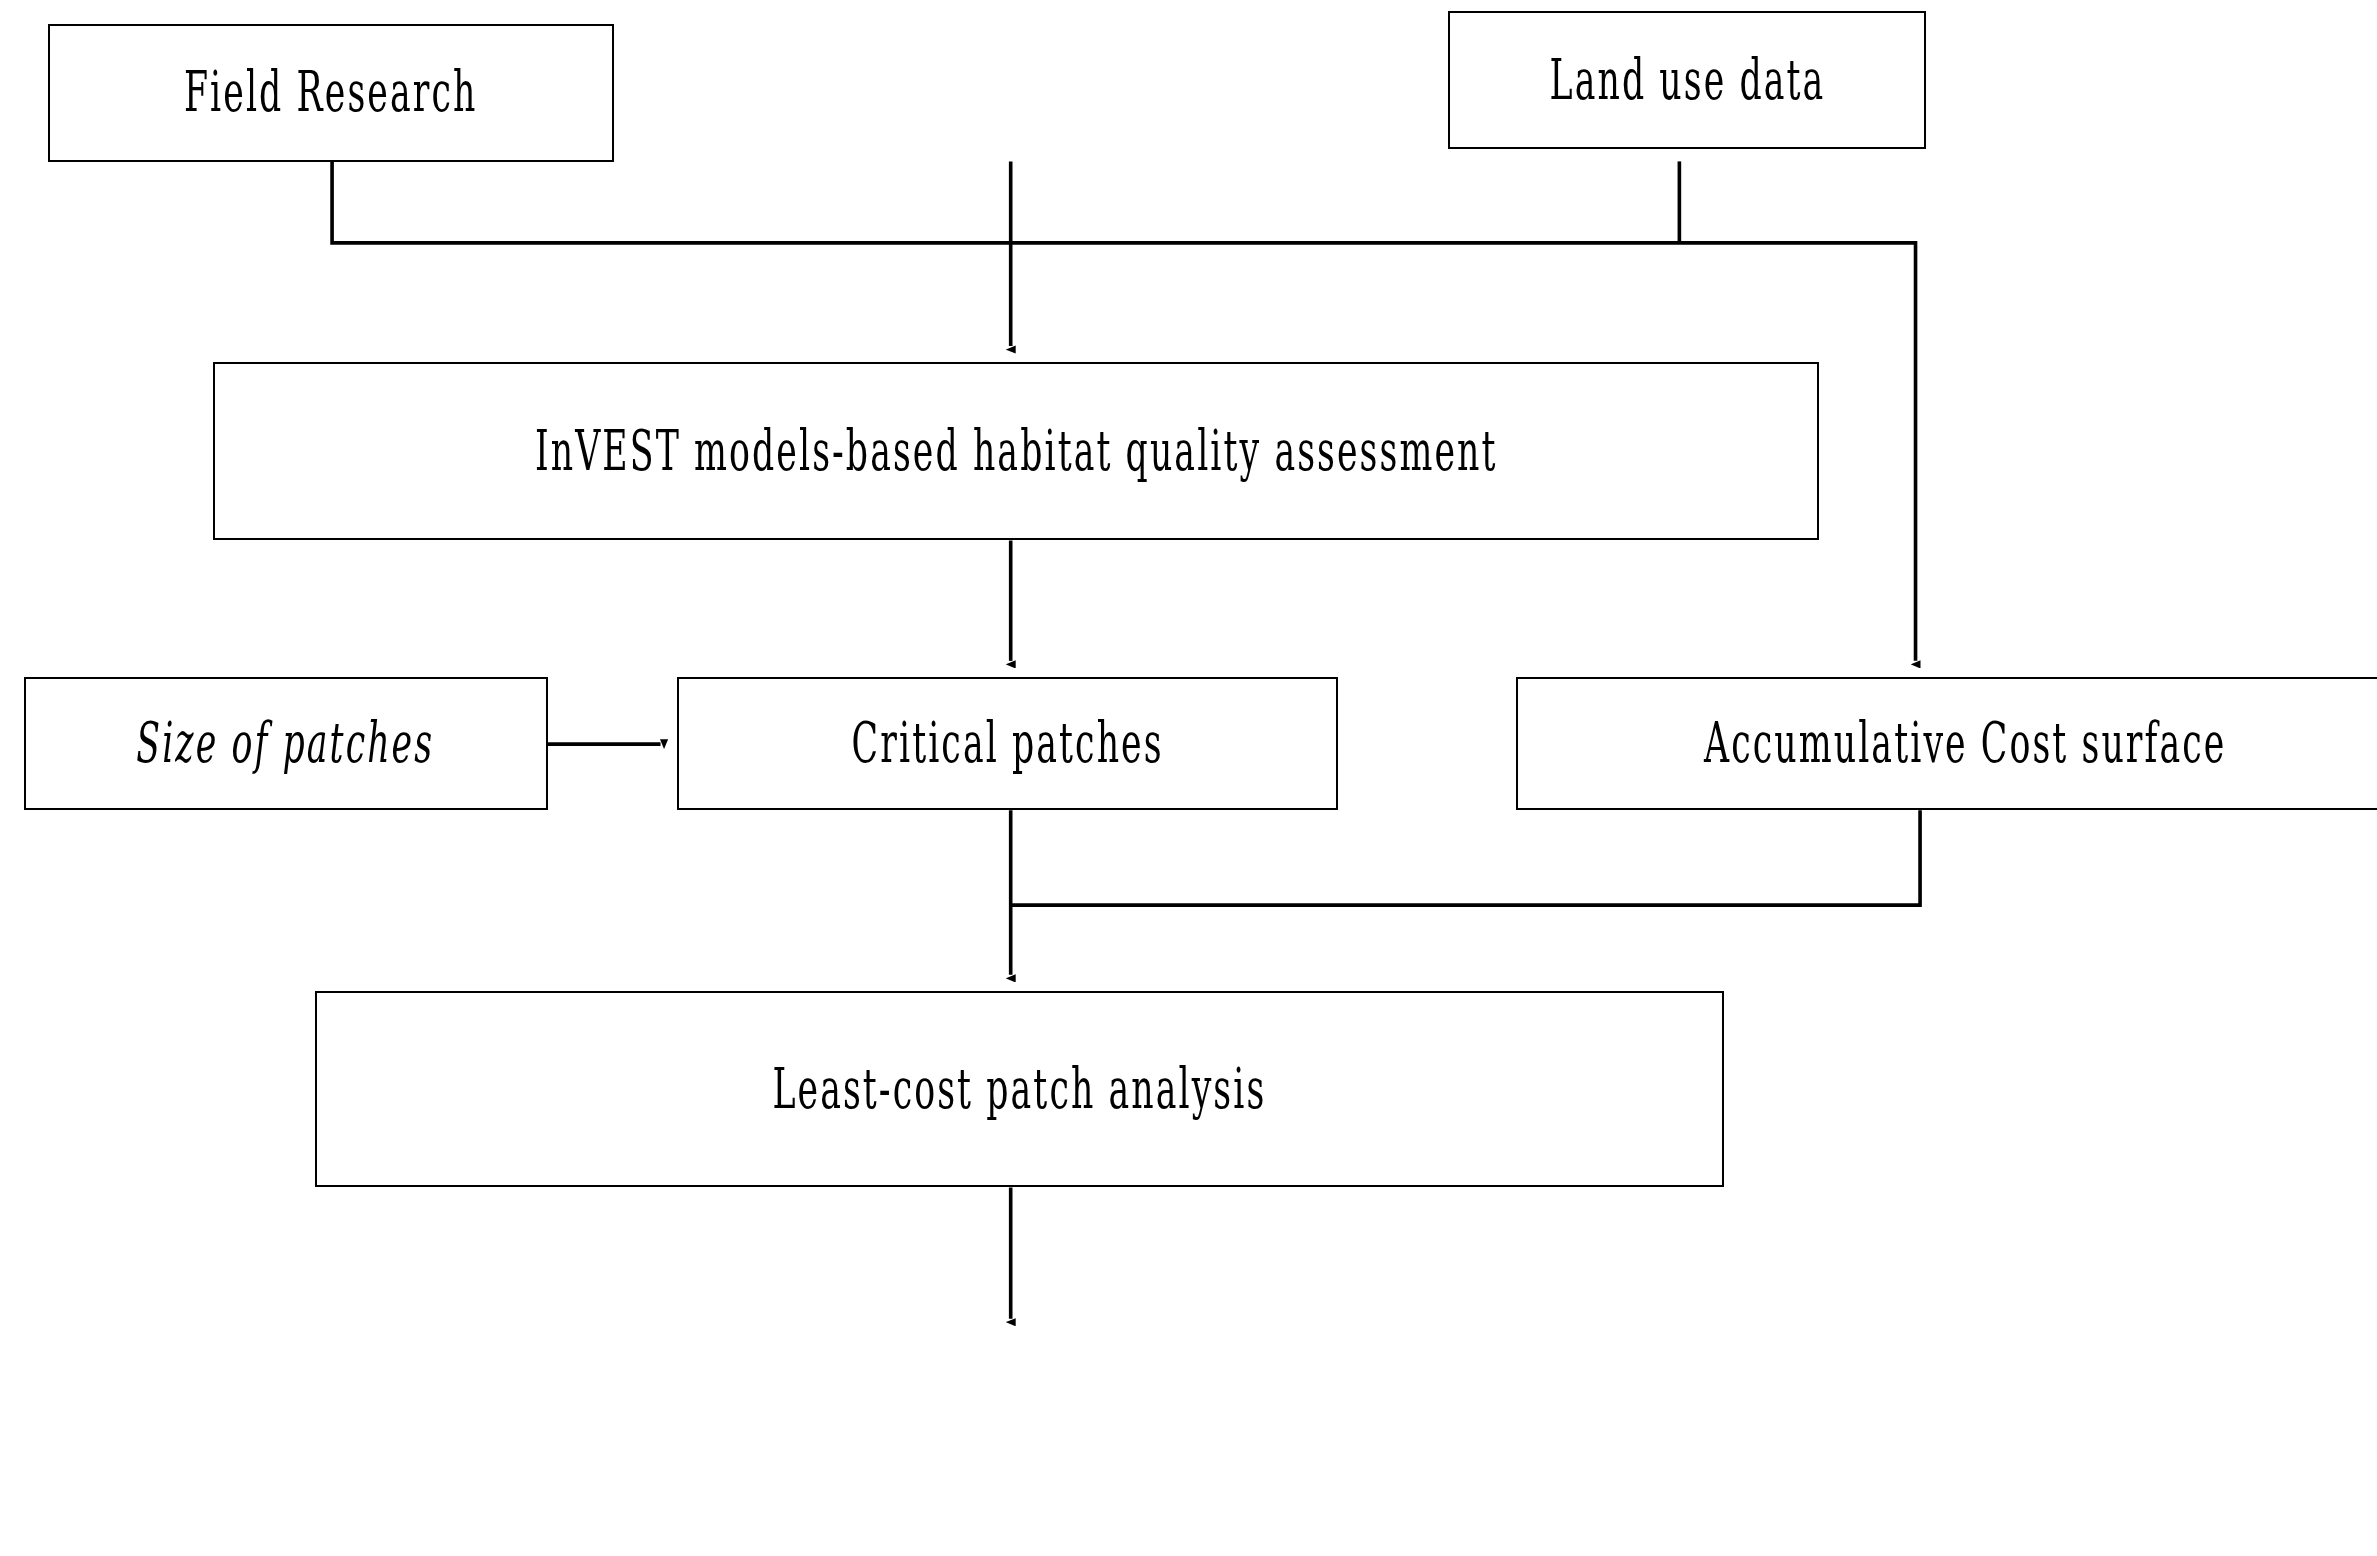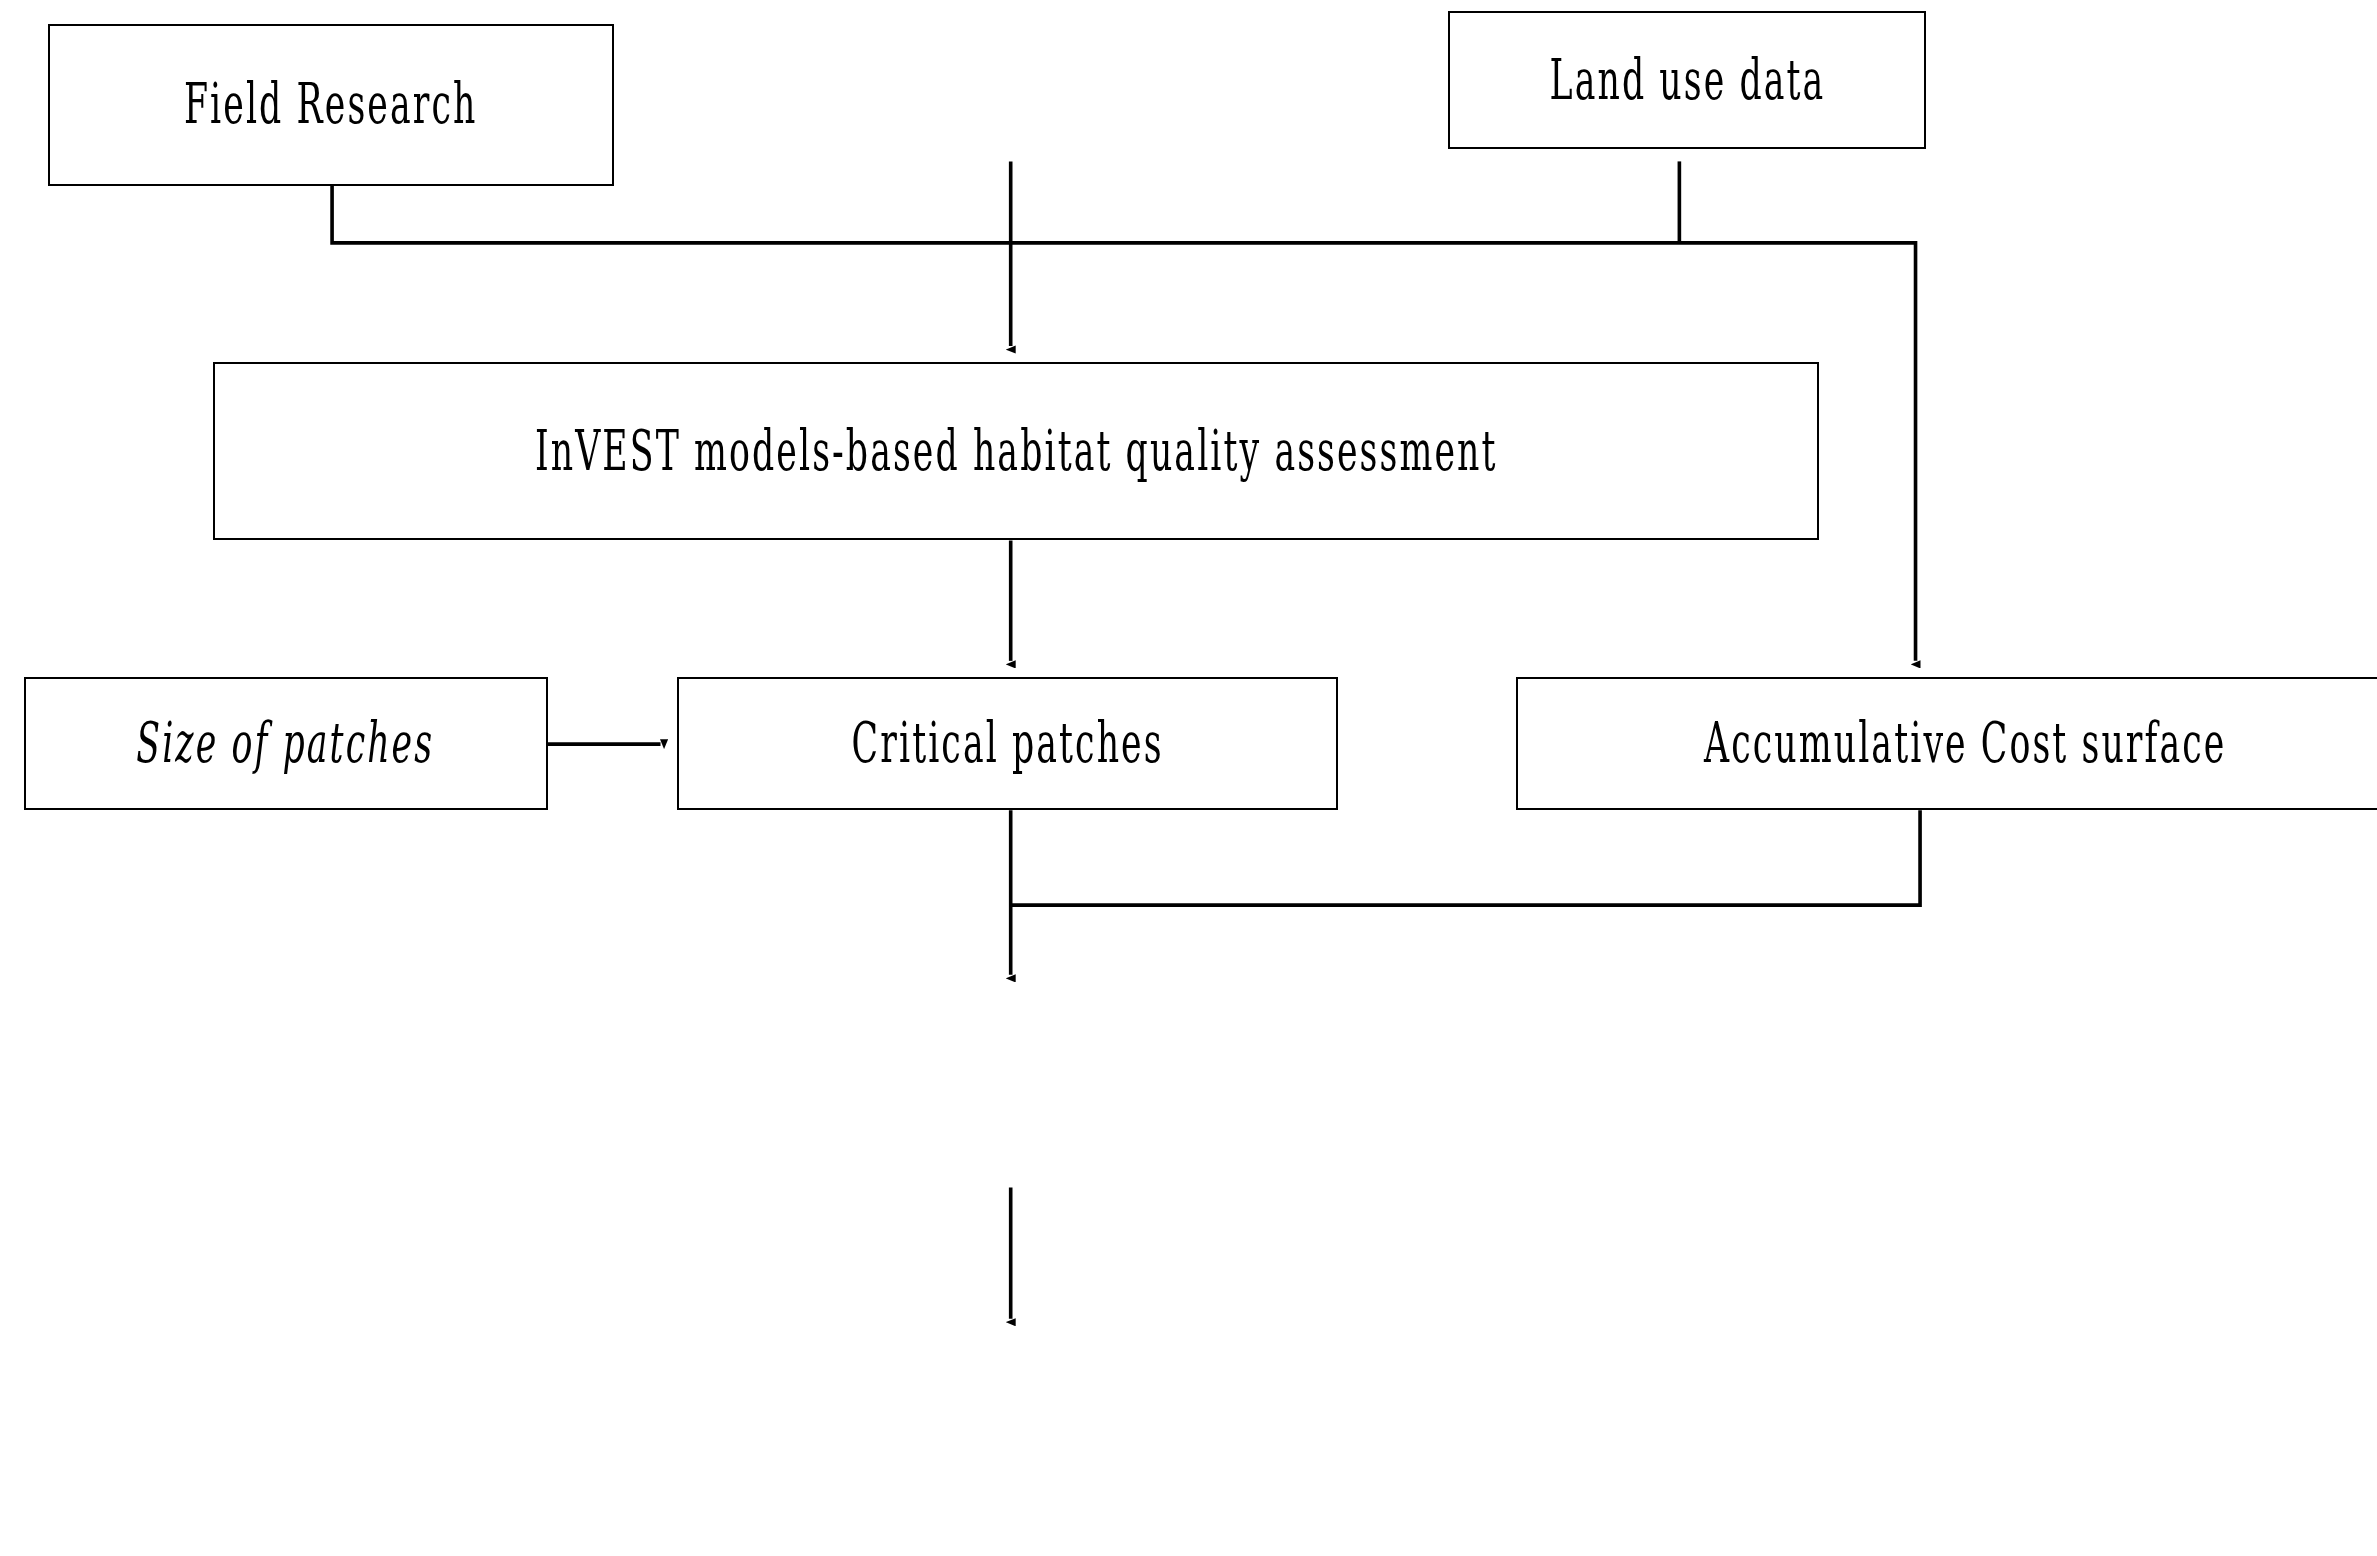--- a/index.html
+++ b/index.html
@@ -82,21 +82,21 @@
 
     <g>
       <path d="M 2122,895 L 2122,1000 L 1117,1000" fill="none" stroke="#000000" stroke-width="4"></path>
     </g>
 
     <g>
       <path d="M 1117,1312 L 1117,1457" fill="none" stroke="#000000" stroke-width="4" marker-end="url(#arrowhead)"></path>
     </g>
   </svg>
 
-  <div class="node-box" style="left: 48px; top: 23.5px; width: 566px; height: 162px;">
+  <div class="node-box" style="left: 48px; top: 23.5px; width: 566px; height: 138px;">
     <span class="node-label">Field Research</span>
   </div>
 
 
   <div class="node-box" style="left: 1448px; top: 11px; width: 478px; height: 138px;">
     <span class="node-label">Land use data</span>
   </div>
 
   <div class="node-box" style="left: 213px; top: 362px; width: 1606px; height: 178px;">
     <span class="node-label">InVEST models-based habitat quality assessment</span>
@@ -107,16 +107,19 @@
   </div>
 
   <div class="node-box" style="left: 677px; top: 677px; width: 661px; height: 133px;">
     <span class="node-label">Critical patches</span>
   </div>
 
   <div class="node-box" style="left: 1480px; top: 677px; width: 898px; height: 133px; margin-left: 36px;">
     <span class="node-label">Accumulative Cost surface</span>
   </div>
 
+  <div class="node-box" style="left: 315px; top: 991px; width: 1409px; height: 196px;">
+    <span class="node-label">Least-cost patch analysis</span>
+  </div>
 
 
 </div>
 
 
 </body></html>

